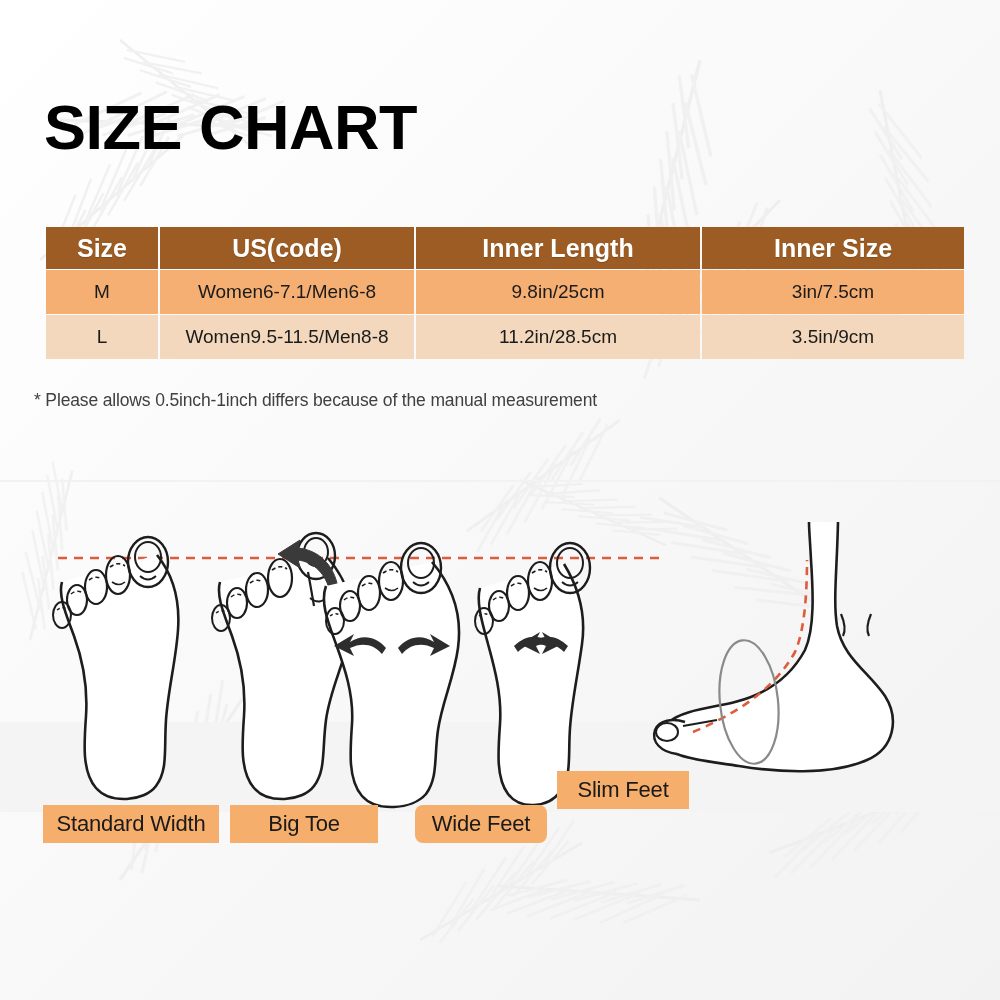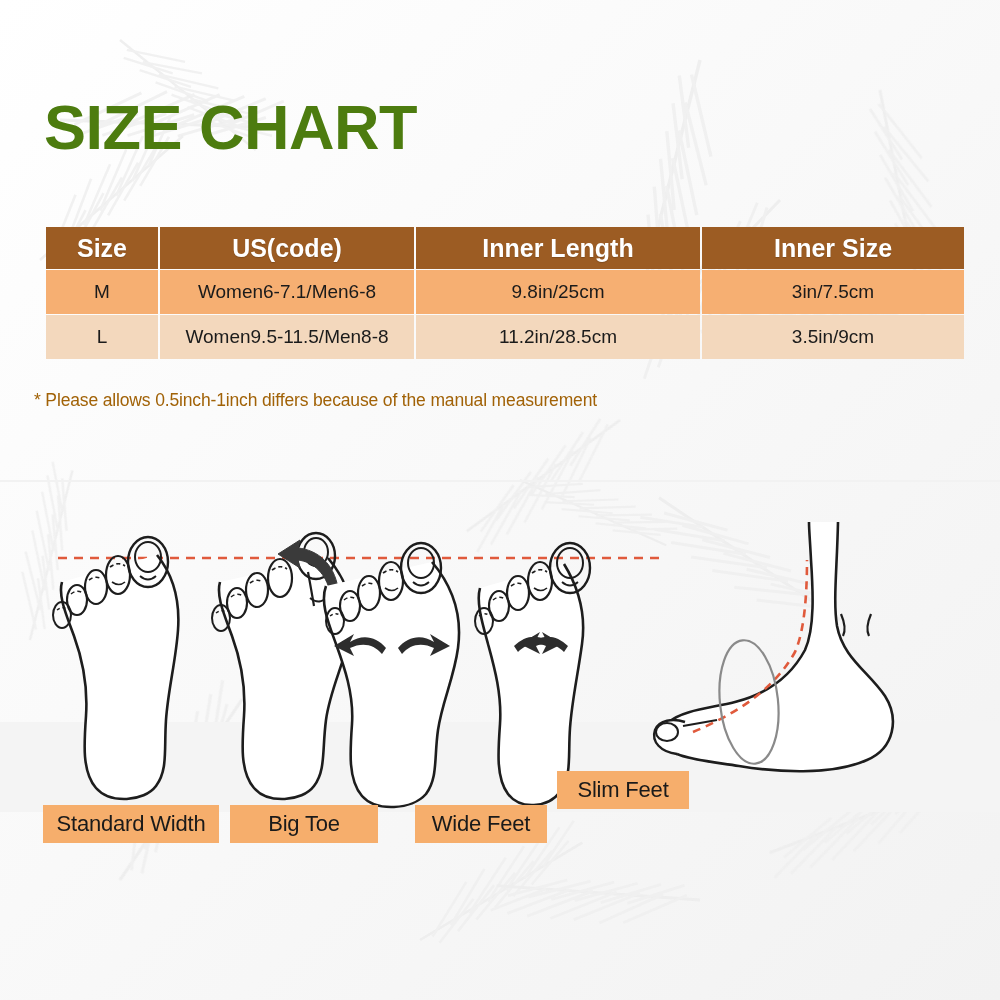--- a/index.html
+++ b/index.html
@@ -21,21 +21,21 @@
   #band2{top:480px;height:2px;background:#f2f2f2;}
 
   
   #page{position:absolute;inset:0;z-index:2;}
 
   
   #title{
     position:absolute;left:44px;top:92px;
     font-size:63px;line-height:70px;
     font-weight:bold;letter-spacing:-0.5px;
-    color:#4d7c0f;
+    color:#000000;
     font-family:"Liberation Sans", sans-serif;
   }
 
   
   #table{
     position:absolute;left:44px;top:226px;
     width:914px;
     border-collapse:separate;
     border-spacing:2px 1px;
     table-layout:fixed;
@@ -57,42 +57,42 @@
     color:#1b1b1b;font-size:19px;height:44px;font-weight:normal;
   }
   .col-size{width:112px;}
   .col-us{width:254px;}
   .col-len{width:284px;}
   .col-wid{width:262px;}
 
   
   #footnote{
     position:absolute;left:34px;top:390px;
-    font-size:17.5px;color:#a16207;
+    font-size:17.5px;color:#404040;
     letter-spacing:-0.15px;
     white-space:nowrap;
   }
 
   
   #illus{position:absolute;left:0;top:520px;width:1000px;height:300px;}
   #illus svg{display:block;}
 
   
   .lbl{
     position:absolute;
     background:#F6AE6C;
     color:#1a1a1a;
     font-size:22px;
     display:flex;align-items:center;justify-content:center;
     height:38px;
     letter-spacing:-0.2px;
   }
   #lbl0{left:43px;top:805px;width:176px;}
   #lbl1{left:230px;top:805px;width:148px;}
-  #lbl2{left:415px;top:805px;width:132px;}
+  #lbl2{left:415px;top:805px;width:132px;border-radius:8px;}
   #lbl3{left:557px;top:771px;width:132px;}
   #lbl4{left:735px;top:803px;width:136px;}
 </style>
 </head>
 <body>
 
 <div id="bg">
   <svg viewBox="0 0 1000 1000" preserveAspectRatio="none">
     <defs>
       <linearGradient id="gw" x1="0" y1="0" x2="1" y2="1">

